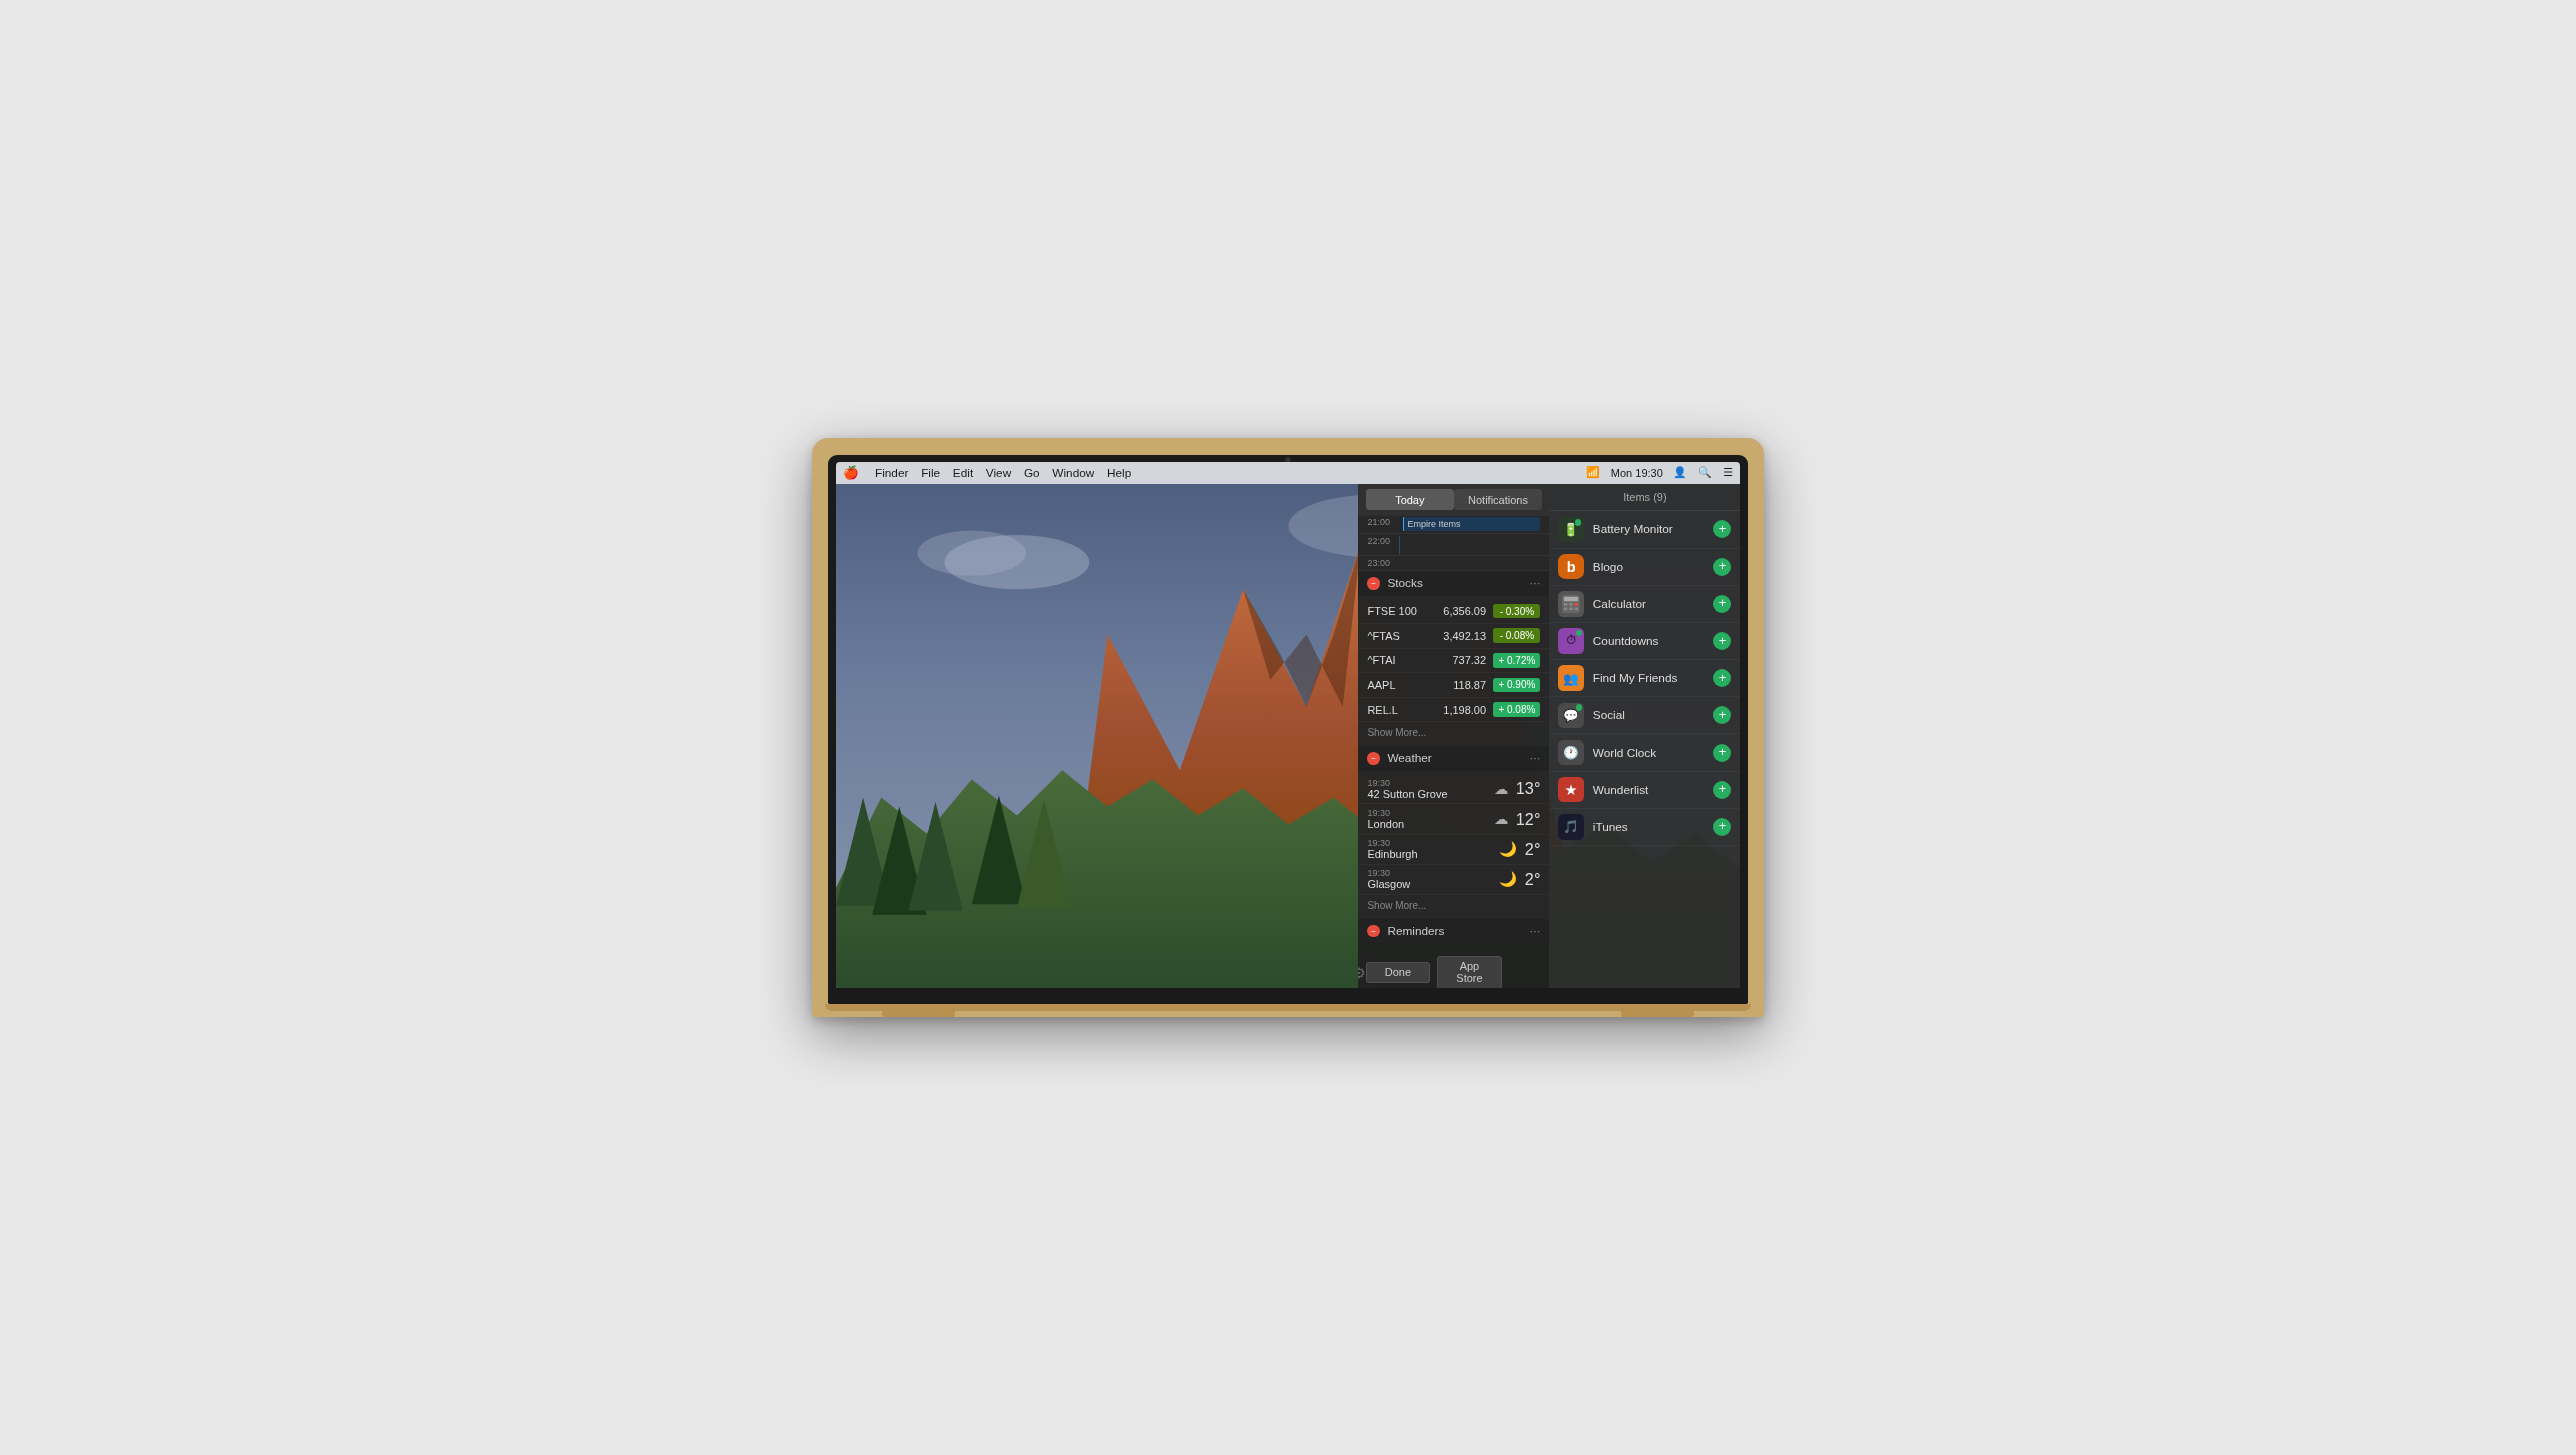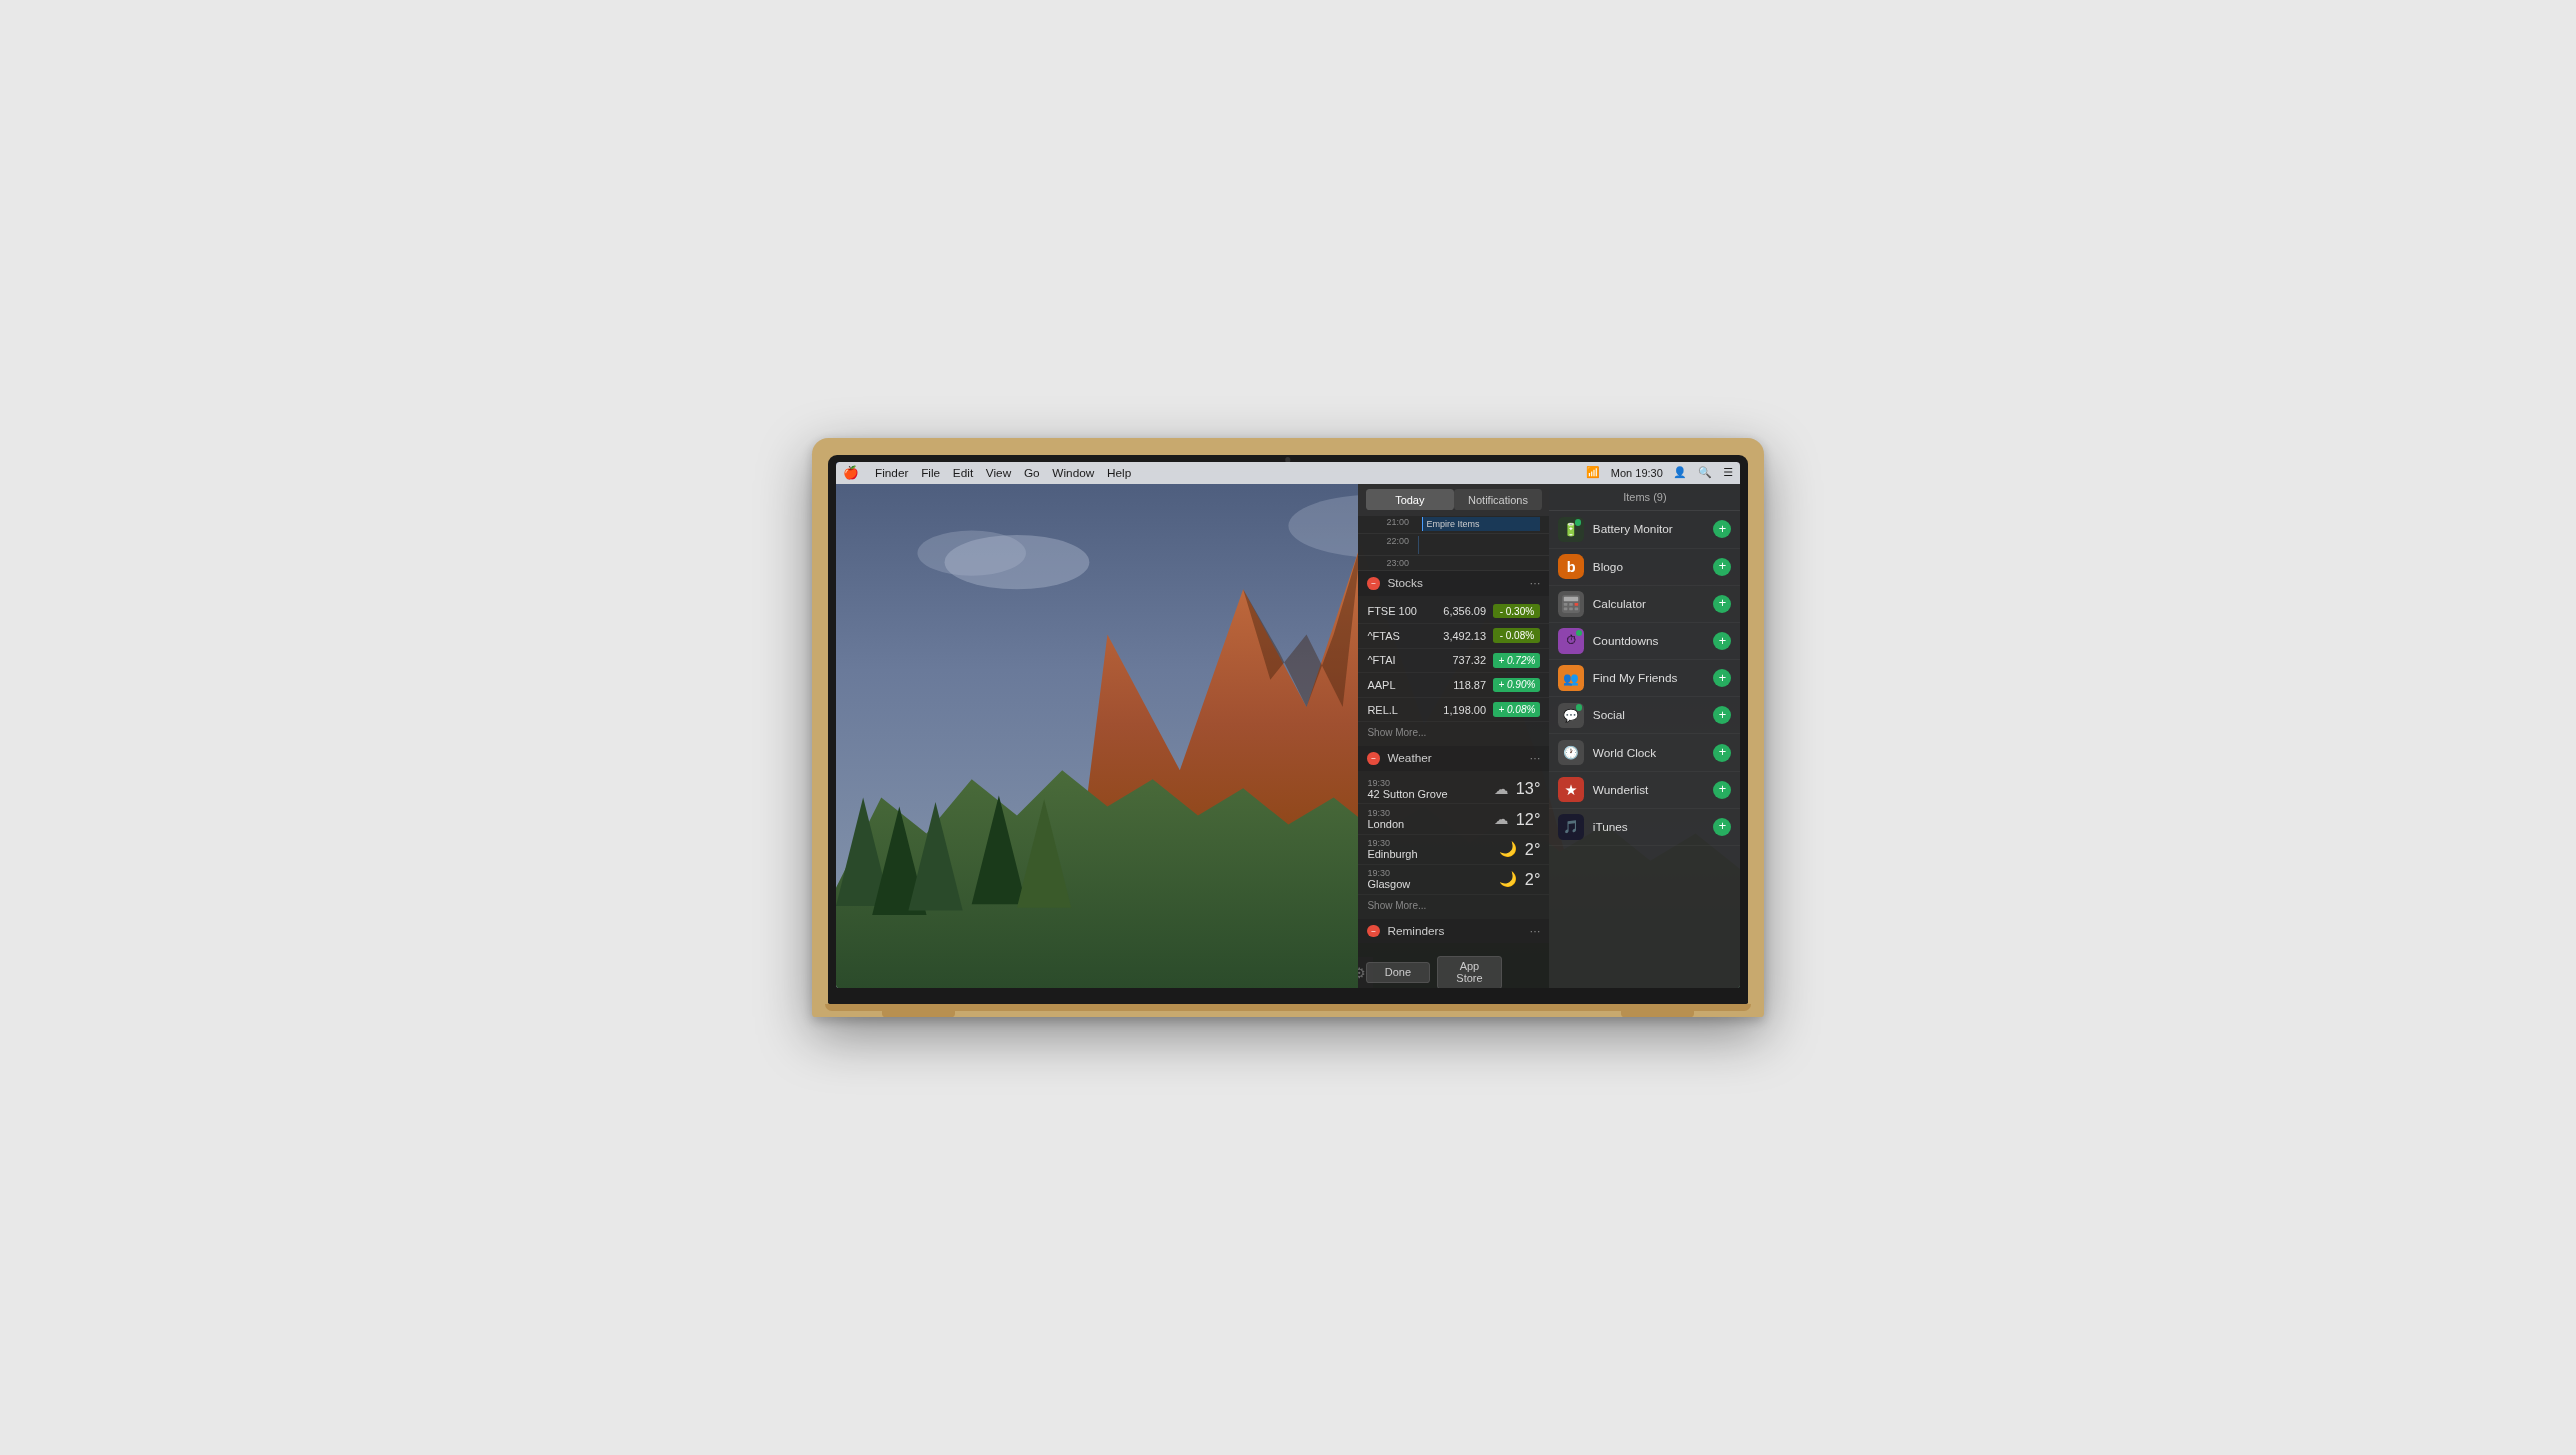--- a/index.html
+++ b/index.html
@@ -169,21 +169,20 @@
       padding: 1.8px 9px;
       color: #aaa;
       font-size: 9px;
       border-bottom: 0.9px solid rgba(255,255,255,0.05);
     }
 
     .time-label {
       width: 32px;
       color: #888;
       font-size: 9px;
-      margin-left: 19px;
     }
 
     .event-bar {
       flex: 1;
       margin-left: 3.6px;
     }
 
     .event-item {
       background: rgba(0, 100, 200, 0.3);
       border-left: 1.8px solid #4a9eff;
@@ -265,21 +264,20 @@
     }
 
     .stock-change.negative {
       background: #4d7c0f;
       color: #fff;
     }
 
     .stock-change.positive {
       background: #27ae60;
       color: #fff;
-      font-style: italic;
     }
 
     .show-more {
       padding: 4.5px 9px;
       color: #888;
       font-size: 10px;
     }
 
     
     .weather-row {

